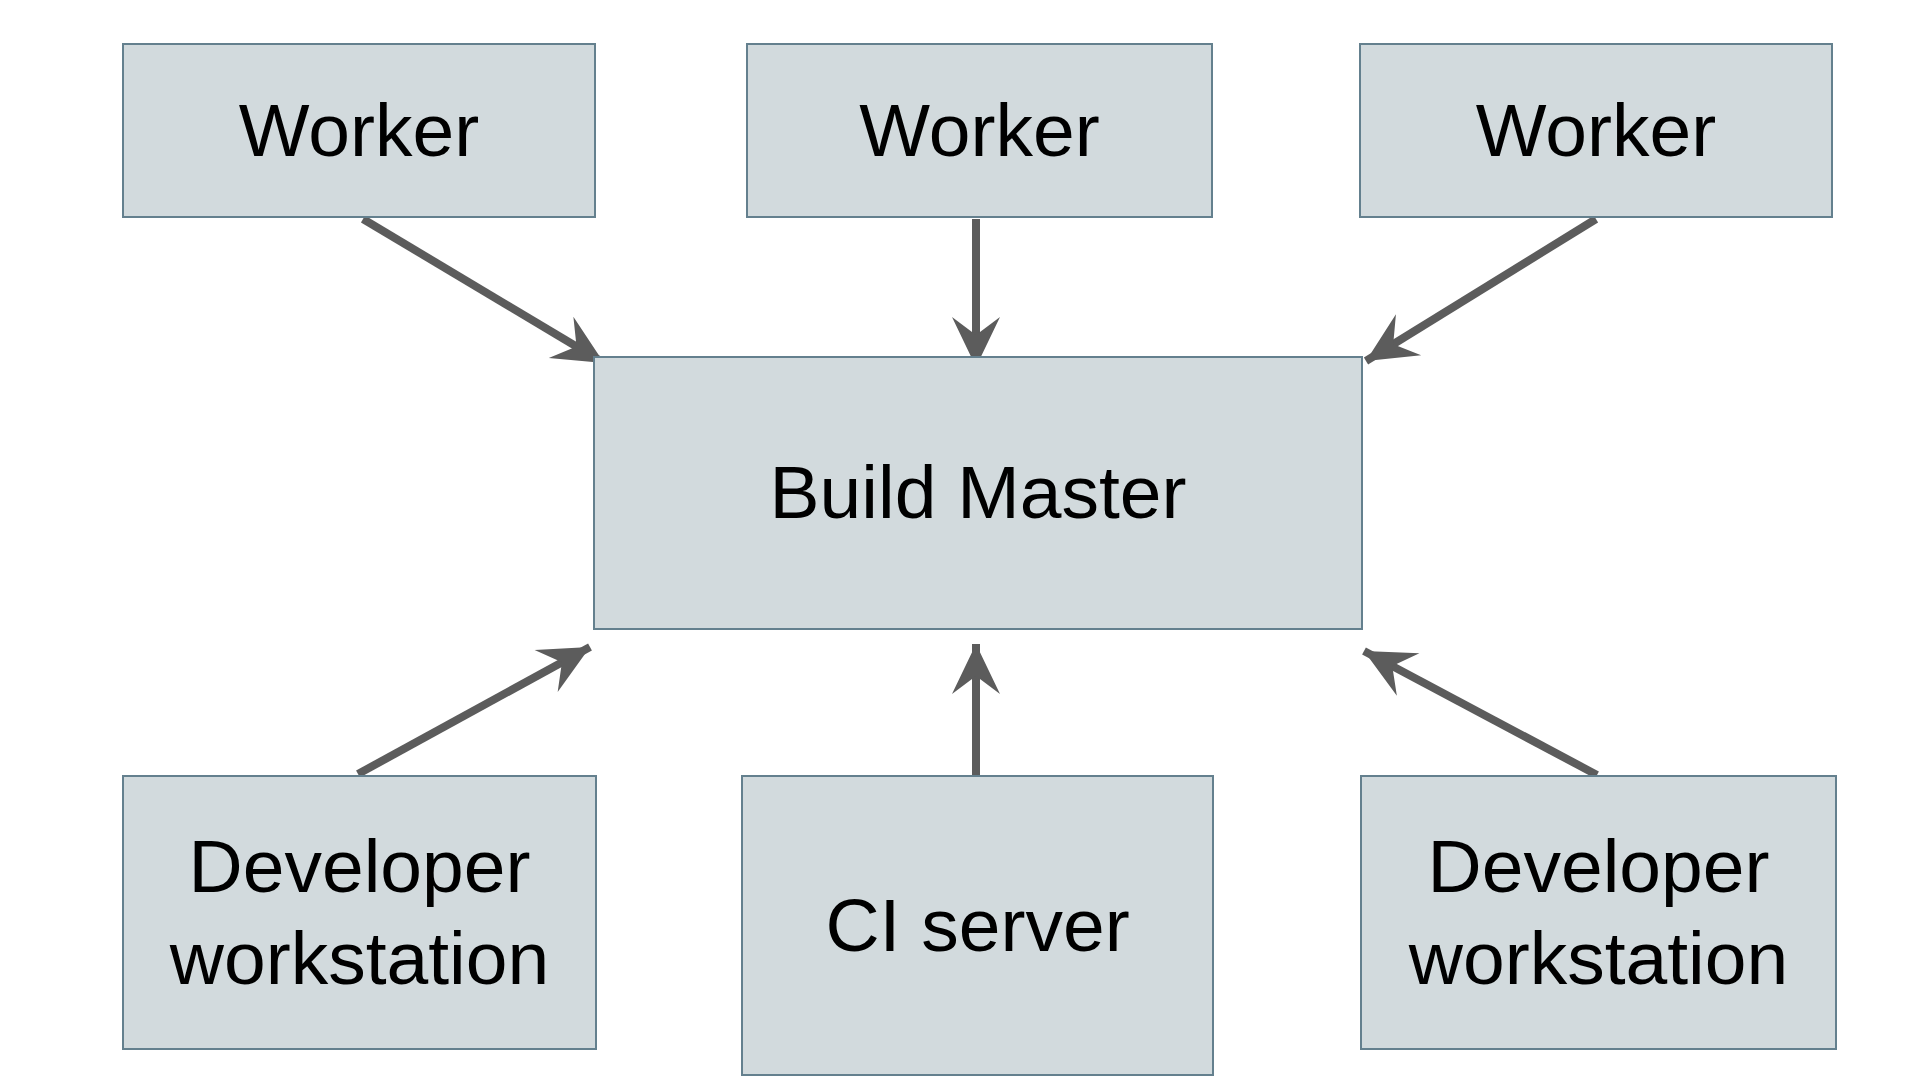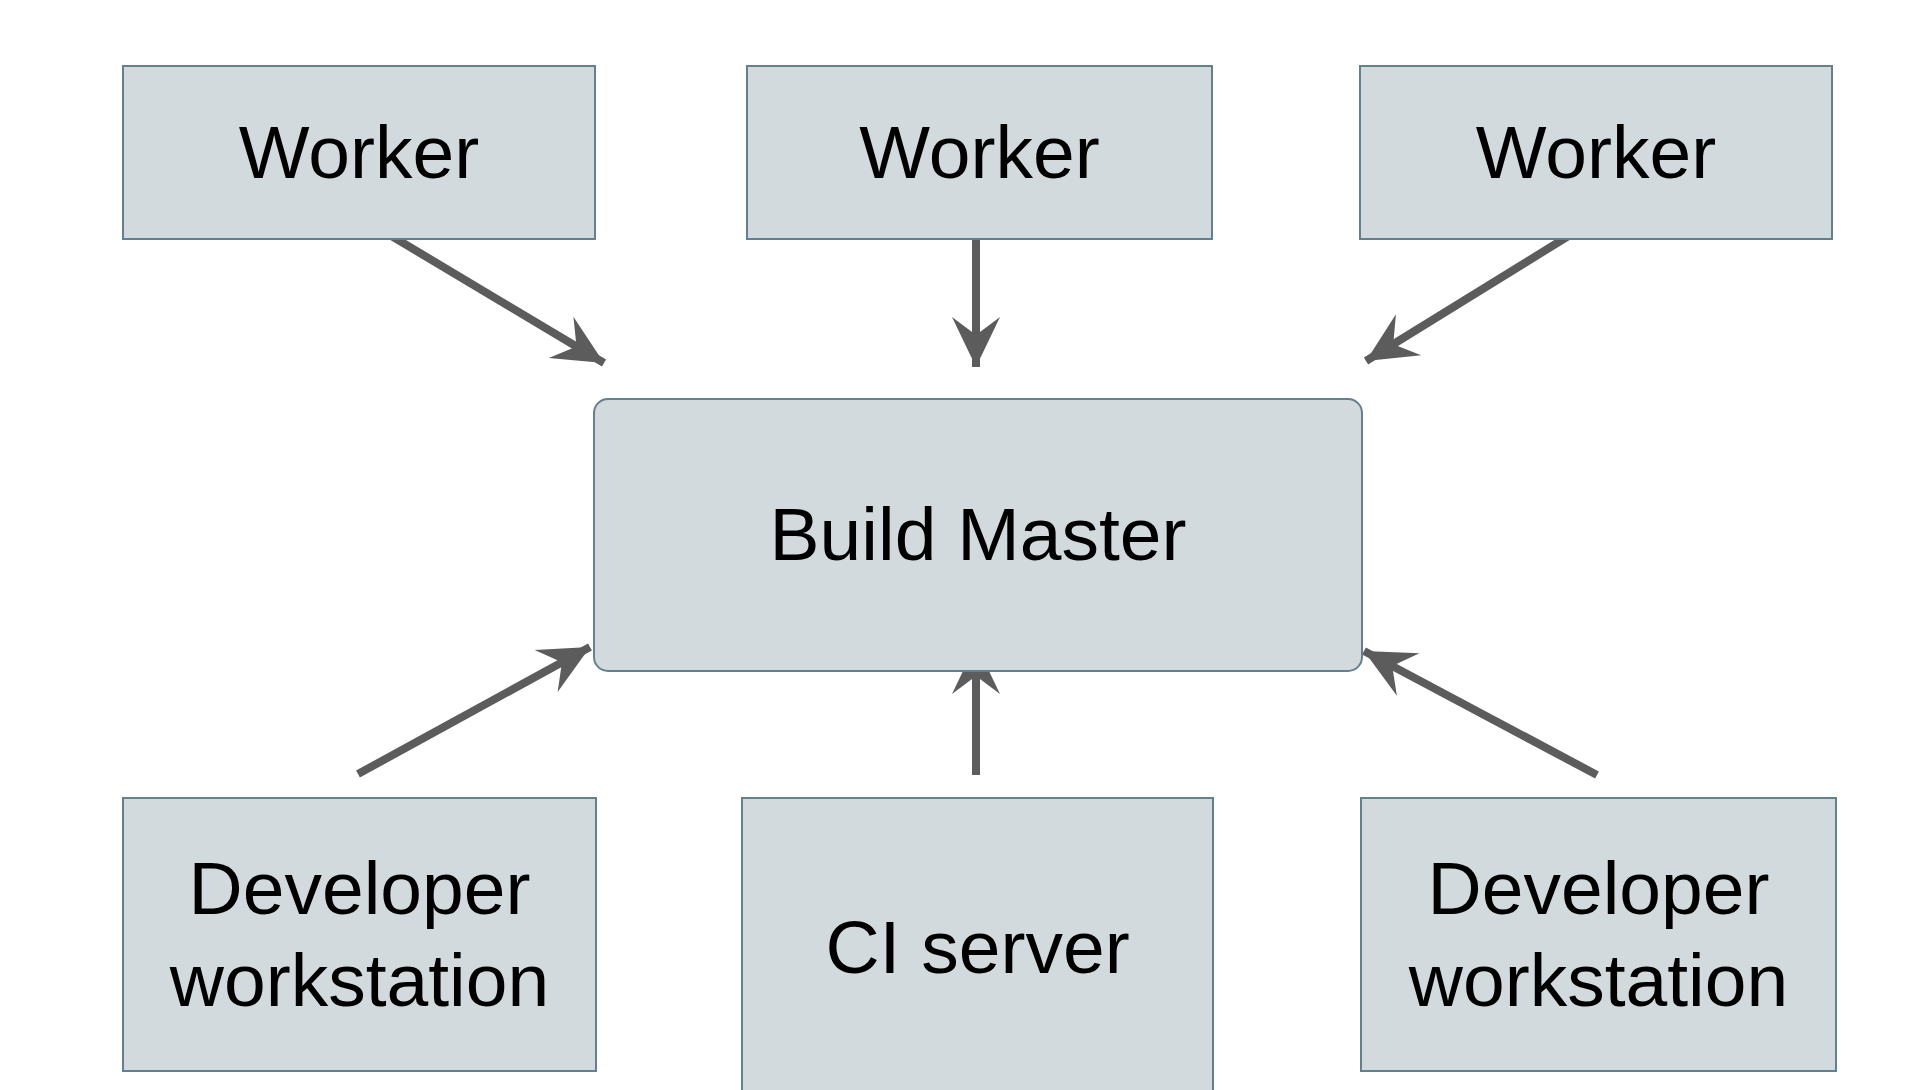--- a/index.html
+++ b/index.html
@@ -42,30 +42,29 @@
     box-sizing: border-box;
     background: var(--node-fill);
     border: 2px solid var(--node-border);
     display: flex;
     align-items: center;
     justify-content: center;
     text-align: center;
     color: var(--label-text);
     font-size: 75px;
     line-height: 1.22;
-    margin-top: 22px;
   }
   .node .label {
     display: block;
     padding: 0 10px;
   }
   .node-worker-left   { left: 122px;  top: 43px;  width: 474px; height: 175px; }
   .node-worker-center { left: 746px;  top: 43px;  width: 467px; height: 175px; }
   .node-worker-right  { left: 1359px; top: 43px;  width: 474px; height: 175px; }
-  .node-build-master  { left: 593px;  top: 376px; width: 770px; height: 274px; border-radius: 15px; }
+  .node-build-master  { left: 593px;  top: 356px; width: 770px; height: 274px; }
   .node-dev-left      { left: 122px;  top: 775px; width: 475px; height: 275px; }
   .node-ci-server     { left: 741px;  top: 775px; width: 473px; height: 301px; }
   .node-dev-right     { left: 1360px; top: 775px; width: 477px; height: 275px; }
 </style>
 </head>
 <body>
 
 <div class="canvas">
 
   <svg class="edges-layer" viewBox="0 0 1910 1090" xmlns="http://www.w3.org/2000/svg">

